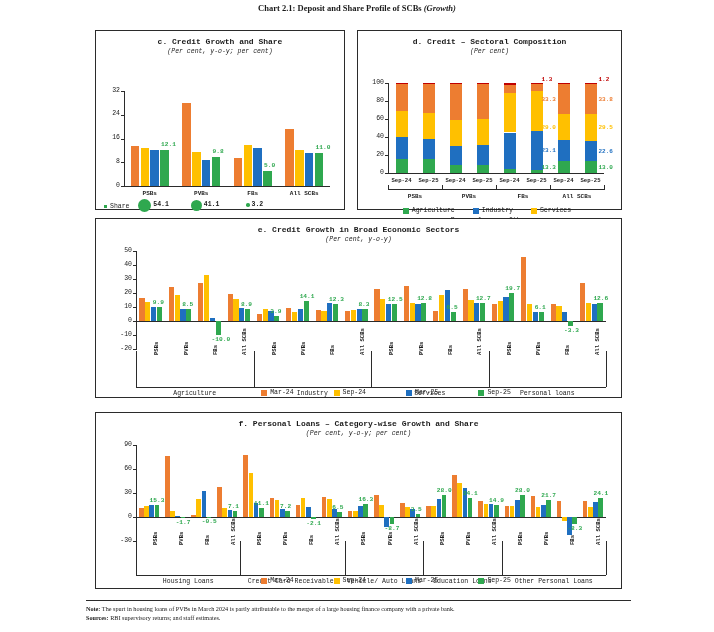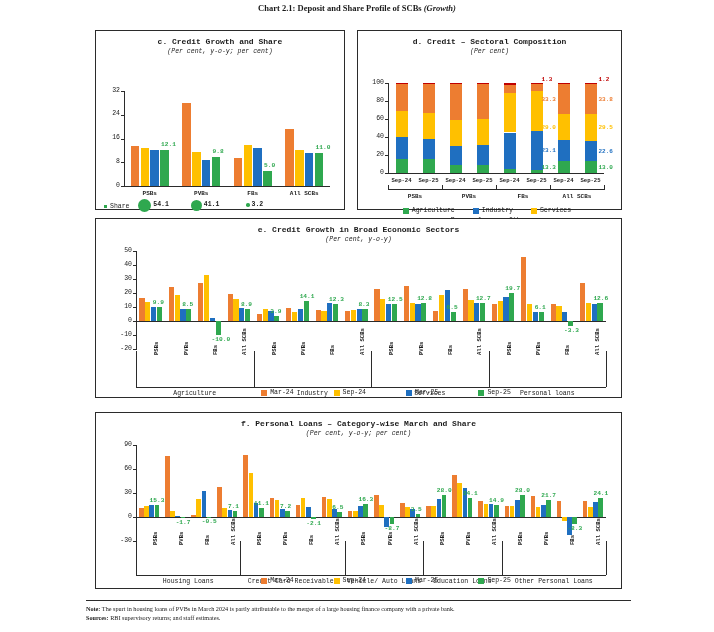--- a/index.html
+++ b/index.html
@@ -374,21 +374,21 @@
           </div>
           <div class="legend-item" style="margin-right:40px;">
             <span class="swatch" style="background:#2FA84F;"></span>
             <span>Sep-25</span>
           </div>
         </div>
       </div>
   </div>
 
   <div class="panel" id="panel-f" style="left:95px;top:412px;width:527px;height:177px;">
-    <div class="panel-title">f. Personal Loans – Category-wise March and Share</div>
+    <div class="panel-title">f. Personal Loans – Category-wise Growth and Share</div>
     <div class="panel-sub">(Per cent, y-o-y; per cent)</div>
     <div class="plot" id="plot-f" style="left:0;top:0;width:527px;height:177px;">
         <div class="axis-line" style="left:40px;top:32px;width:1px;height:97px;"></div>
         <div class="axis-line" style="left:40px;top:104px;width:470px;height:1.3px;"></div>
         <div class="ytick" style="left:16px;top:124.5px;width:20px;">-30</div>
         <div class="tickmark" style="left:37px;top:128px;"></div>
         <div class="ytick" style="left:16px;top:100.5px;width:20px;">0</div>
         <div class="tickmark" style="left:37px;top:104px;"></div>
         <div class="ytick" style="left:16px;top:76.5px;width:20px;">30</div>
         <div class="tickmark" style="left:37px;top:80px;"></div>

